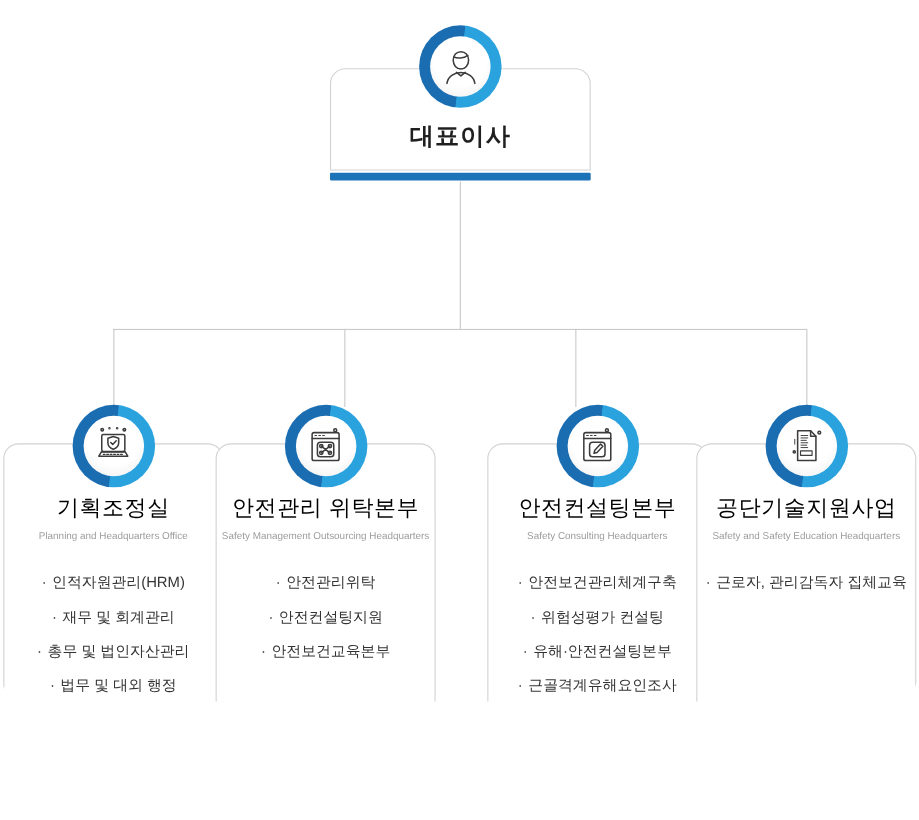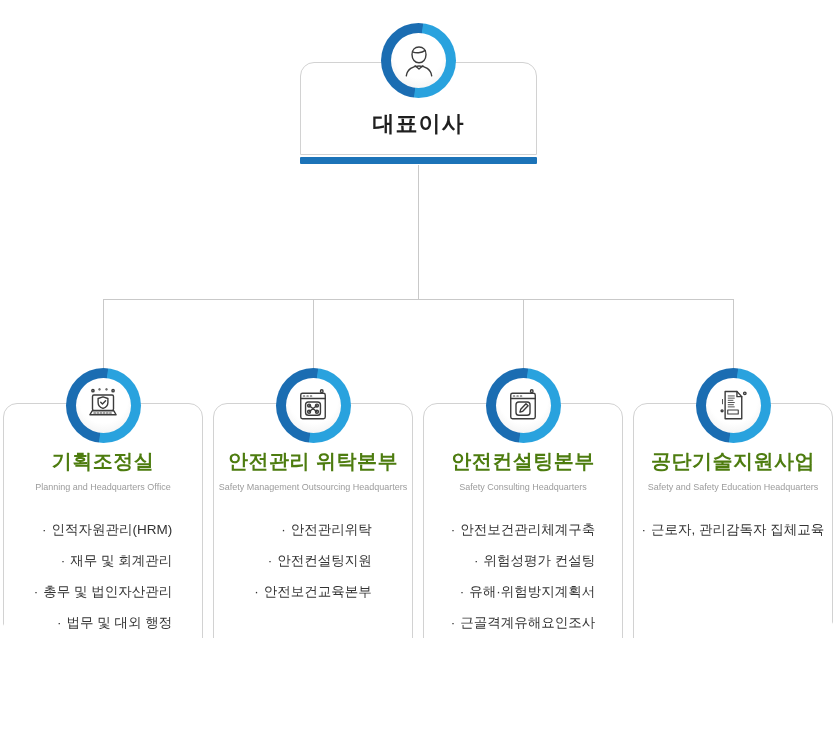--- a/index.html
+++ b/index.html
@@ -33,24 +33,24 @@
   .ceo-title{font-size:22px;font-weight:bold;color:#1f1f1f;letter-spacing:1px;}
   .bar{border-radius:1px;}
   .ceo-bar{margin-top:2px;height:7px;background:#1c73b8;}
   
   .dept{position:absolute;top:368px;width:200px;z-index:1;}
   .dept-card{
     position:relative;z-index:1;margin-top:-40px;height:318px;box-sizing:border-box;
     background:#fff;border:1px solid #d2d2d2;border-radius:14px 14px 0 0;
     text-align:center;padding-top:44px;
   }
-  .dept-title{margin:0;font-size:20px;font-weight:bold;color:#4d7c0f;letter-spacing:.5px;}
+  .dept-title{margin:0;font-size:20px;font-weight:normal;color:#000000;letter-spacing:.5px;}
   .dept-subtitle{margin-top:7px;font-size:9px;color:#9c9c9c;}
   .dept-list{
-    display:inline-block;text-align:right;list-style:none;margin:31px 0 0 0;padding:0;
+    display:inline-block;text-align:center;list-style:none;margin:31px 0 0 0;padding:0;
   }
   .dept-list li{
     font-size:13.5px;line-height:14px;color:#333333;margin-bottom:17px;white-space:nowrap;
   }
   .bullet{margin-right:5px;color:#333;}
   .dept-bar{margin:3px 9px 0 9px;height:7px;background:#2fa9e2;}
 </style>
 </head>
 <body>
 
@@ -148,21 +148,21 @@
   <li><span class="bullet">·</span><span class="txt">총무 및 법인자산관리</span></li>
 
   <li><span class="bullet">·</span><span class="txt">법무 및 대외 행정</span></li>
 
 
 </ul>
     </div>
     <div class="bar dept-bar"></div>
   </div>
 
-  <div class="dept" style="left: 213px;">
+  <div class="dept" style="left: 196px;">
     <div class="circle">
       <div class="circle-inner">
         <svg class="icon">
               <use href="#window-tools-icon"></use>
             </svg>
       </div>
     </div>
     <div class="dept-card">
       <h2 class="dept-title">안전관리 위탁본부</h2>
       <div class="dept-subtitle">Safety Management Outsourcing Headquarters</div>
@@ -170,37 +170,37 @@
   <li><span class="bullet">·</span><span class="txt">안전관리위탁</span></li>
 
   <li><span class="bullet">·</span><span class="txt">안전컨설팅지원</span></li>
 
   <li><span class="bullet">·</span><span class="txt">안전보건교육본부</span></li>
 </ul>
     </div>
     <div class="bar dept-bar"></div>
   </div>
 
-  <div class="dept" style="left: 423px;">
+  <div class="dept" style="left: 443px;">
     <div class="circle">
       <div class="circle-inner">
         <svg class="icon">
               <use href="#window-pencil-icon"></use>
             </svg>
       </div>
     </div>
     <div class="dept-card">
       <h2 class="dept-title">안전컨설팅본부</h2>
       <div class="dept-subtitle">Safety Consulting Headquarters</div>
       <ul class="dept-list">
   <li><span class="bullet">·</span><span class="txt">안전보건관리체계구축</span></li>
 
   <li><span class="bullet">·</span><span class="txt">위험성평가 컨설팅</span></li>
 
-  <li><span class="bullet">·</span><span class="txt">유해·위험방지계획서</span></li>
+  <li><span class="bullet">·</span><span class="txt">유해·안전컨설팅본부</span></li>
 
   <li><span class="bullet">·</span><span class="txt">근골격계유해요인조사</span></li>
 </ul>
     </div>
     <div class="bar dept-bar"></div>
   </div>
 
   <div class="dept" style="left: 633px;">
     <div class="circle">
       <div class="circle-inner">

